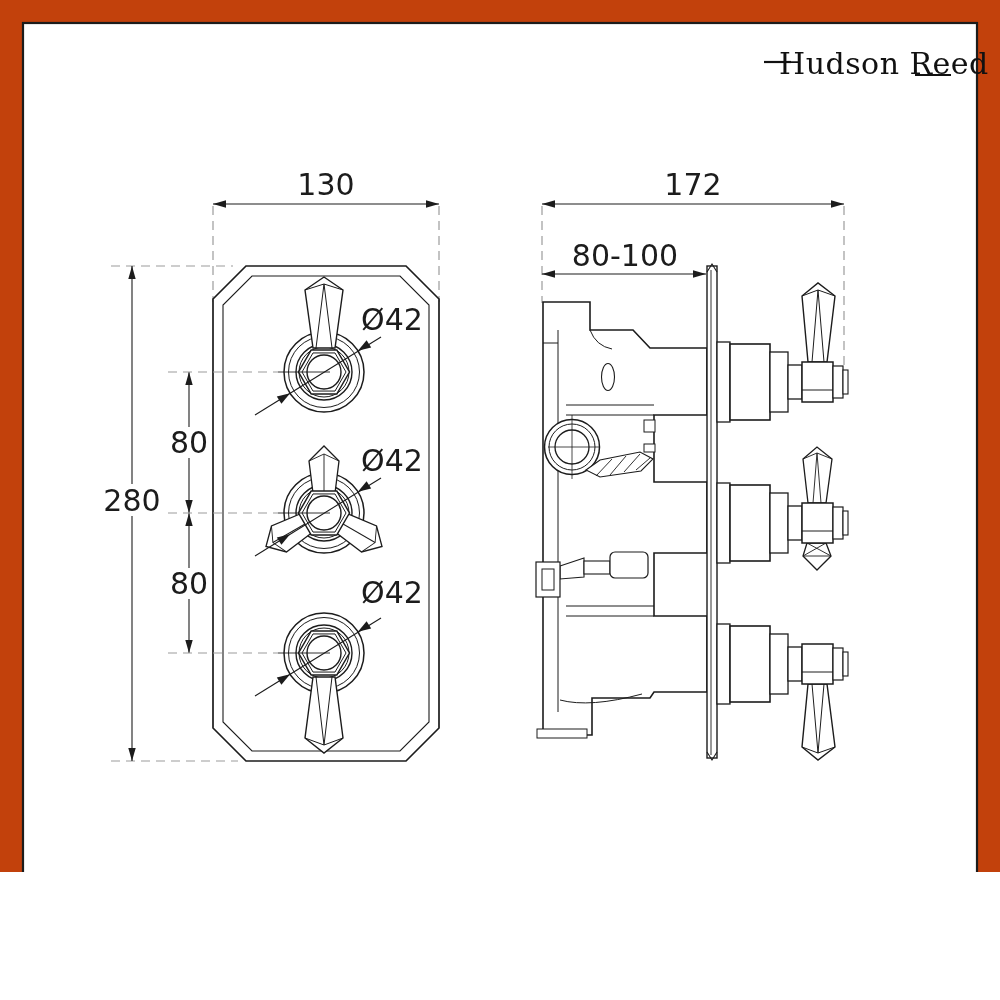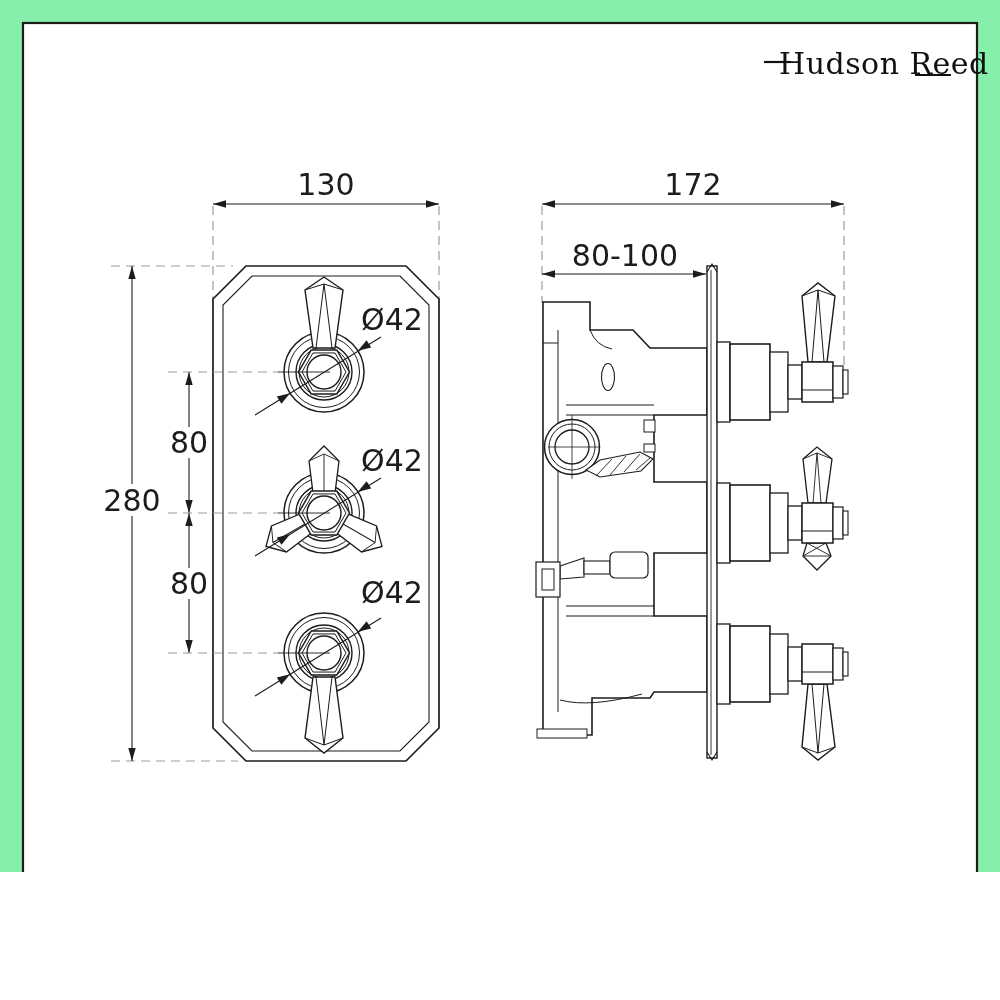--- a/index.html
+++ b/index.html
@@ -1,16 +1,16 @@
 <!DOCTYPE html>
 <html><head>
 <meta charset="utf-8">
 <style>
   html,body{margin:0;padding:0;background:#fff;}
-  .canvas{position:relative;width:1000px;height:872px;background:#86efac;overflow:hidden;
+  .canvas{position:relative;width:1000px;height:872px;background:#c2410c;overflow:hidden;
           font-family:"DejaVu Sans","Liberation Sans",sans-serif;}
   svg{position:absolute;left:0;top:0;}
   .dimtext{font-family:"DejaVu Sans","Liberation Sans",sans-serif;font-size:30px;fill:#1c1c1c;}
   .logotext{font-family:"DejaVu Serif","Liberation Serif",serif;font-size:30px;fill:#111;letter-spacing:.5px;}
 </style>
 </head>
 <body>
 
 <div class="canvas">
 <svg width="1000" height="1000" viewBox="0 0 1000 1000">

